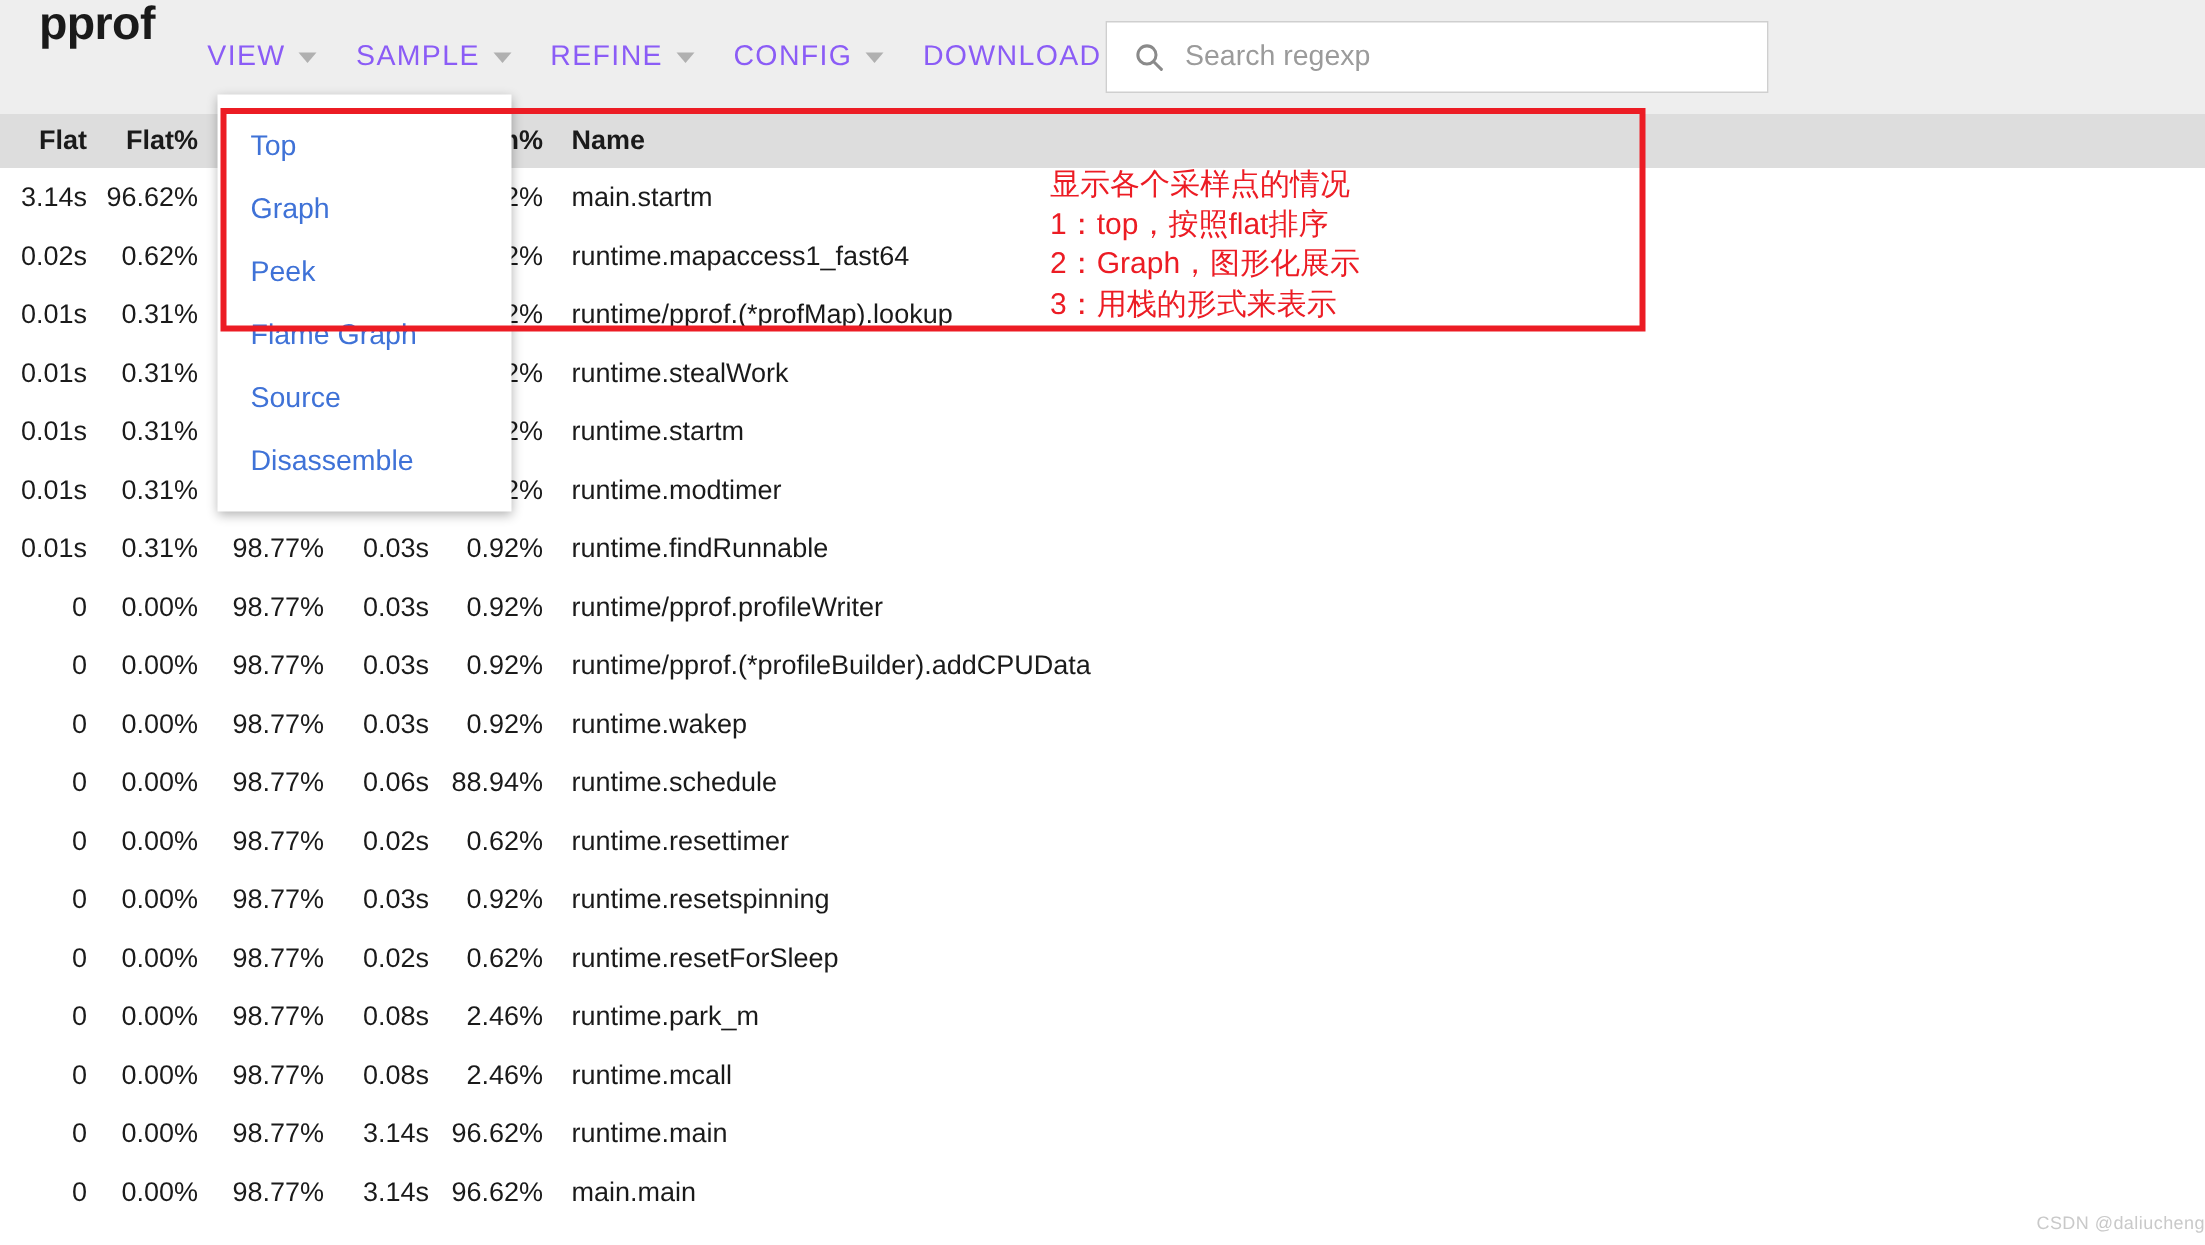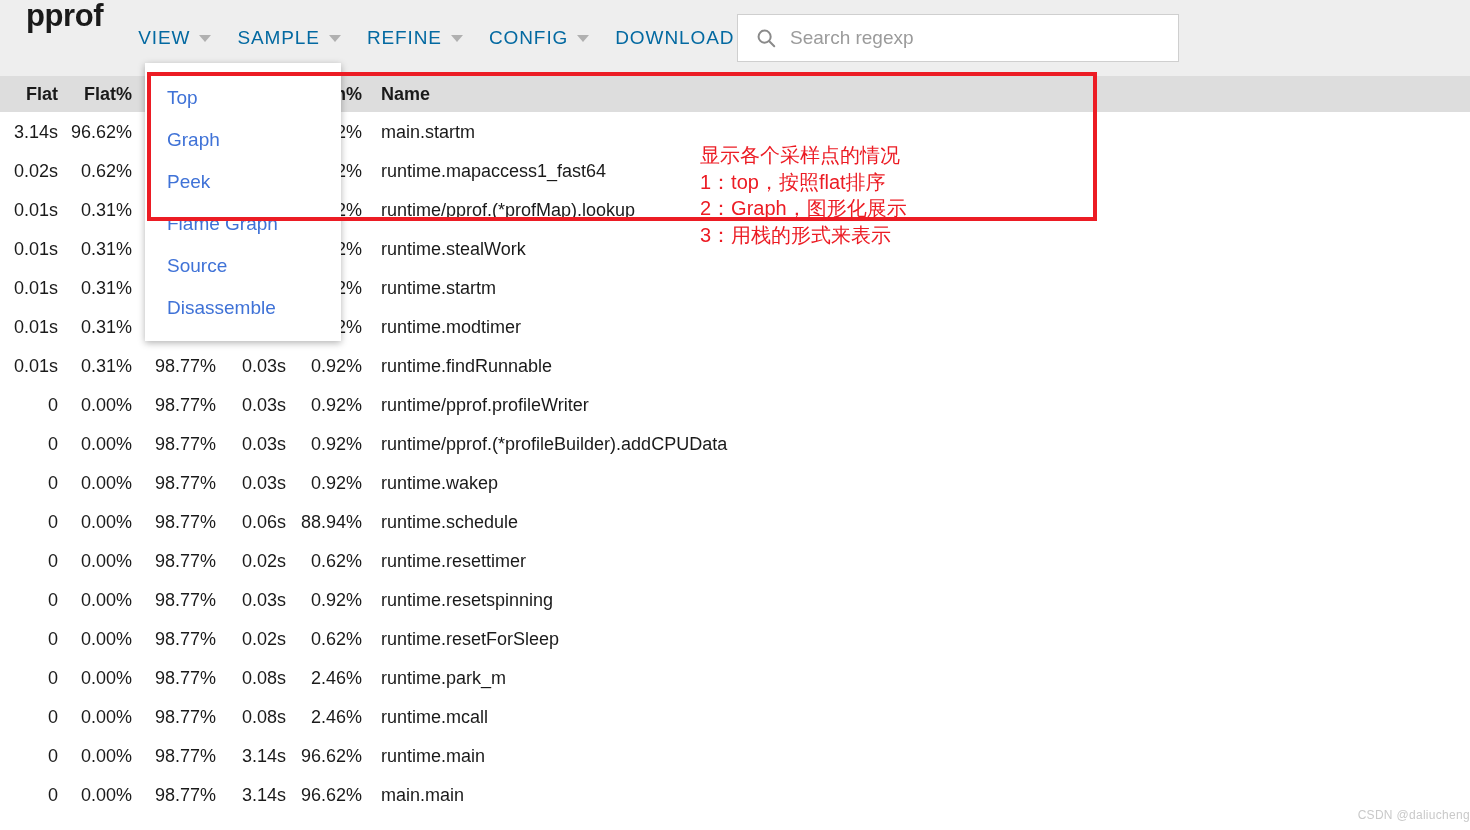--- a/index.html
+++ b/index.html
@@ -37,21 +37,21 @@
   }
   .menubar {
     display: flex;
     align-items: center;
     height: 100%;
   }
   .menu-item {
     display: flex;
     align-items: center;
     font-size: 19px;
-    color: #0369a1;
+    color: #8b5cf6;
     letter-spacing: 0.9px;
     padding: 0 13px;
     height: 100%;
     cursor: pointer;
     white-space: nowrap;
   }
   .caret {
     display: inline-block;
     width: 0; height: 0;
     margin-left: 9px;
@@ -149,21 +149,20 @@
     pointer-events: none;
   }
   .annot {
     position: absolute;
     left: 700px; top: 110px;
     z-index: 61;
     color: #ec1c24;
     font-size: 20px;
     line-height: 26.5px;
     white-space: nowrap;
-    margin-top: 32px;
   }
 
   
   .watermark {
     position: absolute;
     right: 0; bottom: 8px;
     font-size: 12px;
     color: #c9c9c9;
     letter-spacing: 0.3px;
   }

